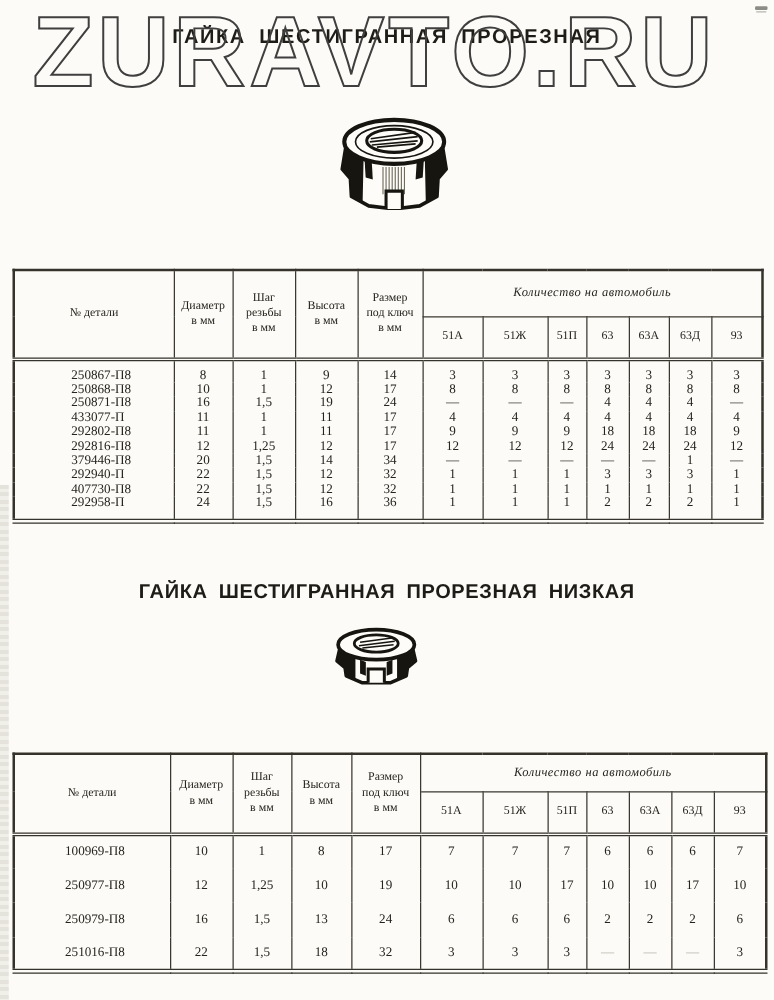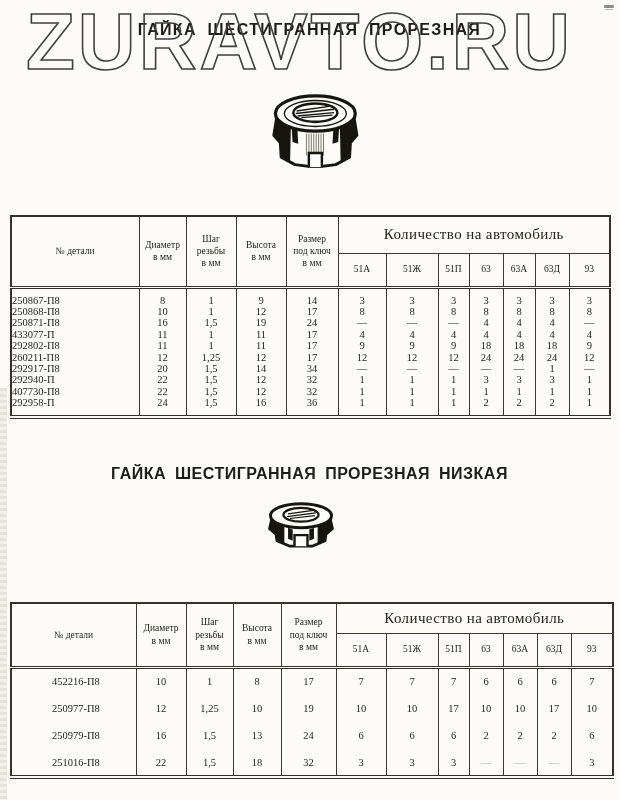--- a/index.html
+++ b/index.html
@@ -56,36 +56,36 @@
   .tbl1 { left:10px; top:215px; width:599px; }
   .tbl2 { left:10px; top:602px; width:602px; }
   table.tbl { border:2px solid #34322b; border-bottom:4px double #34322b; }
   .tbl th, .tbl td { border:1px solid #3a382f; }
   .tbl th {
     font-weight:normal; font-size:9.5px; line-height:1.3;
     text-align:center; vertical-align:middle; white-space:pre-line;
     padding:1px 1px;
   }
   .tbl thead th[rowspan] { border-bottom:3px double #34322b; }
-  .tbl thead .h-group { border-bottom:1px solid #3a382f; font-size:15px; letter-spacing:.4px; }
+  .tbl thead .h-group { border-bottom:1px solid #3a382f; font-size:10px; letter-spacing:.4px;font-style:italic; }
   .tbl thead tr.models th { border-bottom:3px double #34322b; }
   .tbl1 thead tr:first-child { height:37px; }
   .tbl1 thead tr.models { height:34px; }
   .tbl2 thead tr:first-child { height:30px; }
   .tbl2 thead tr.models { height:34px; }
   .tbl tbody td {
     border-top:none; border-bottom:none;
     text-align:center; font-size:10.5px; padding:0;
   }
   .tbl1 tbody td { line-height:11.4px; vertical-align:top; }
   .tbl1 tbody tr:first-child td { padding-top:6px; }
   .tbl1 tbody tr:last-child td { padding-bottom:6px; }
   .tbl2 tbody td { height:27.5px; vertical-align:middle; }
   .tbl tbody td.c0 { text-align:left; }
-  .tbl1 tbody td.c0 { }
+  .tbl1 tbody td.c0 { padding-left:45px; }
   .tbl2 tbody td.c0 { padding-left:40px; }
   .tbl tbody td.faded { color:#b2b0a4; }
 </style>
 </head>
 <body>
 
 <div class="watermark">ZURAVTO.RU</div>
 <div class="edge-artifact"></div>
 <div class="smudge"></div>
 
@@ -212,35 +212,35 @@
         <td class="c4">17</td>
         <td class="c5">9</td>
         <td class="c6">9</td>
         <td class="c7">9</td>
         <td class="c8">18</td>
         <td class="c9">18</td>
         <td class="c10">18</td>
         <td class="c11">9</td>
       </tr>
       <tr>
-        <td class="c0">260211-П8</td>
+        <td class="c0">292816-П8</td>
         <td class="c1">12</td>
         <td class="c2">1,25</td>
         <td class="c3">12</td>
         <td class="c4">17</td>
         <td class="c5">12</td>
         <td class="c6">12</td>
         <td class="c7">12</td>
         <td class="c8">24</td>
         <td class="c9">24</td>
         <td class="c10">24</td>
         <td class="c11">12</td>
       </tr>
       <tr>
-        <td class="c0">292917-П8</td>
+        <td class="c0">379446-П8</td>
         <td class="c1">20</td>
         <td class="c2">1,5</td>
         <td class="c3">14</td>
         <td class="c4">34</td>
         <td class="c5">—</td>
         <td class="c6">—</td>
         <td class="c7">—</td>
         <td class="c8">—</td>
         <td class="c9">—</td>
         <td class="c10">1</td>
@@ -342,21 +342,21 @@
       <th>51Ж</th>
       <th>51П</th>
       <th>63</th>
       <th>63А</th>
       <th>63Д</th>
       <th>93</th>
     </tr>
   </thead>
   <tbody>
       <tr>
-        <td class="c0">452216-П8</td>
+        <td class="c0">100969-П8</td>
         <td class="c1">10</td>
         <td class="c2">1</td>
         <td class="c3">8</td>
         <td class="c4">17</td>
         <td class="c5">7</td>
         <td class="c6">7</td>
         <td class="c7">7</td>
         <td class="c8">6</td>
         <td class="c9">6</td>
         <td class="c10">6</td>

